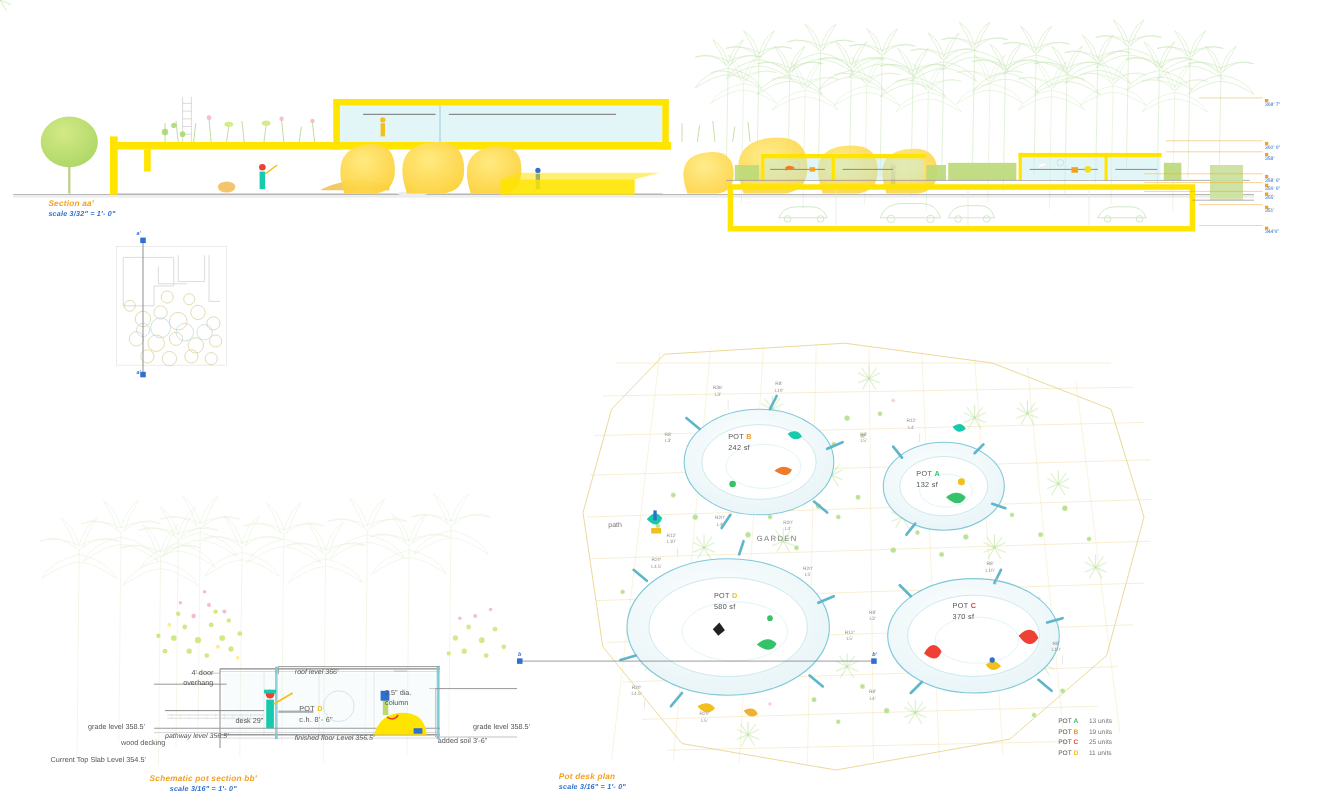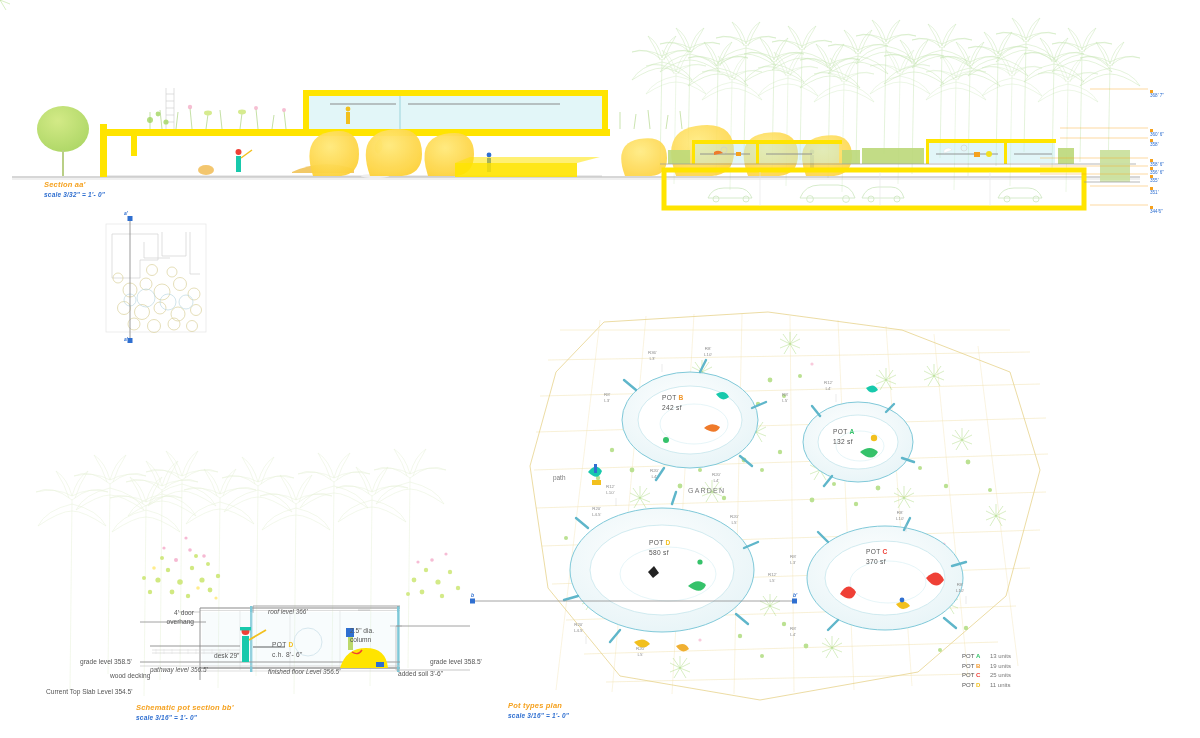--- a/index.html
+++ b/index.html
@@ -536,21 +536,21 @@
   <div class="abs anno" style="left:398px;top:670px;">added soil 3'-6"</div>
   <div class="abs anno" style="left:430px;top:658px;">grade level 358.5'</div>
   <div class="abs potlbl" style="left:272px;top:640px;line-height:10px;">
     <div>
       <span>POT</span>
       <span class="D">D</span>
     </div>
     <div>c.h.    8'- 6"</div>
   </div>
 
-  <div class="abs" style="left:136px;top:703px;">
+  <div class="abs" style="left:136px;top:703px;text-align:center;">
     <div class="ttl">Schematic pot section bb'</div>
     <div class="sub">scale 3/16" = 1'- 0"</div>
   </div>
 
   <div class="abs" style="left:520px;top:310px;width:540px;height:390px;">
     <svg width="540" height="390" viewBox="520 310 540 390">
       <defs>
         <radialGradient id="potfill" cx="45%" cy="38%" r="68%">
           <stop offset="0%" stop-color="#ffffff"></stop>
             <stop offset="100%" stop-color="#e7f4f7"></stop>
@@ -872,17 +872,17 @@
       <span class="u" style="margin-left:8px;">25 units</span>
     </div>
     <div class="legrow">
       <span>POT</span>
       <span class="D">D</span>
       <span class="u" style="margin-left:8px;">11 units</span>
     </div>
   </div>
 
   <div class="abs" style="left:508px;top:701px;">
-    <div class="ttl">Pot types plan</div>
+    <div class="ttl">Pot desk plan</div>
     <div class="sub">scale 3/16" = 1'- 0"</div>
   </div>
 
 </div>
 
 </body></html>

